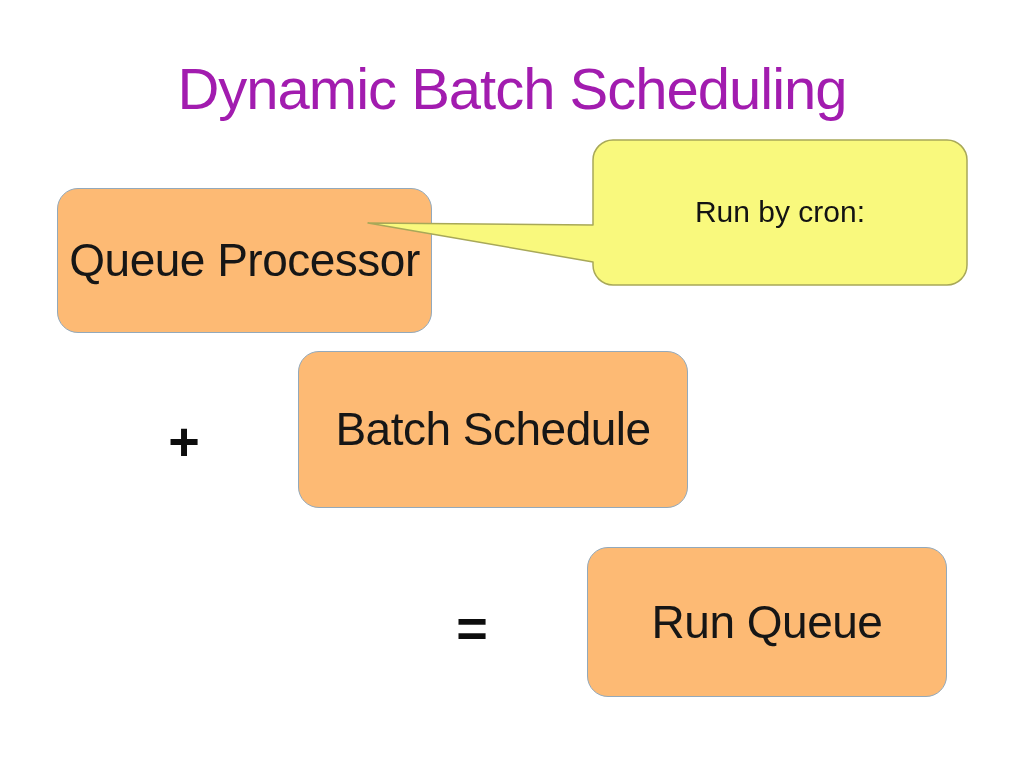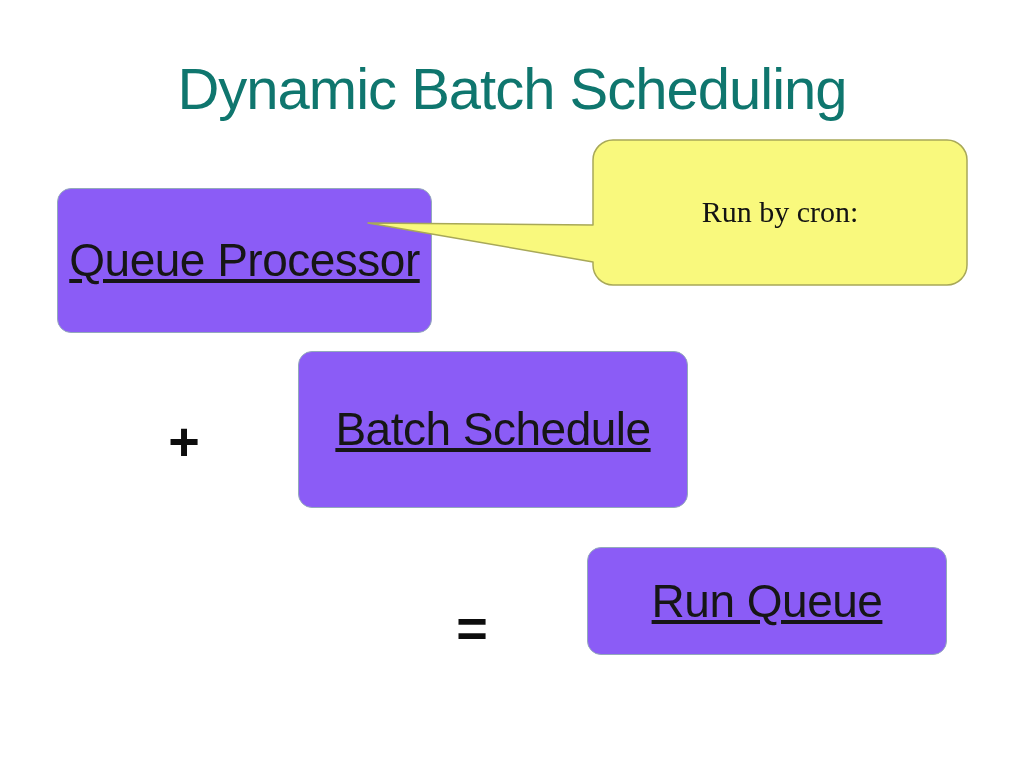--- a/index.html
+++ b/index.html
@@ -19,41 +19,40 @@
   .title {
     position: absolute;
     top: 55px;
     left: 0;
     width: 1024px;
     margin: 0;
     text-align: center;
     font-size: 58px;
     font-weight: 400;
     letter-spacing: -1px;
-    color: #0f766e;
+    color: #a21caf;
   }
   .box {
     position: absolute;
-    background: #8b5cf6;
+    background: #fdba74;
     border: 1.5px solid #93a9bb;
-    border-radius: 14px;
+    border-radius: 21px;
     display: flex;
     align-items: center;
     justify-content: center;
     text-align: center;
     font-size: 46px;
     letter-spacing: -0.5px;
     line-height: 1.1;
     color: #161616;
     box-sizing: border-box;
-    text-decoration: underline;
   }
   .box-queue    { left: 57px;  top: 188px; width: 375px; height: 145px; }
   .box-batch    { left: 298px; top: 351px; width: 390px; height: 157px; }
-  .box-runqueue { left: 587px; top: 547px; width: 360px; height: 108px; }
+  .box-runqueue { left: 587px; top: 547px; width: 360px; height: 150px; }
   .operator {
     position: absolute;
     width: 60px;
     height: 60px;
     display: flex;
     align-items: center;
     justify-content: center;
     font-size: 54px;
     font-weight: 600;
     color: #0d0d0d;
@@ -76,21 +75,20 @@
     height: 145px;
     box-sizing: border-box;
     display: flex;
     flex-direction: column;
     align-items: center;
     justify-content: center;
     text-align: center;
     font-size: 30px;
     line-height: 1.27;
     color: #131313;
-    font-family: Liberation Serif, serif;
   }
 </style>
 </head>
 <body>
 
 <div class="slide">
 
   <h1 class="title">Dynamic Batch Scheduling</h1>
 
   <div class="box box-queue">

